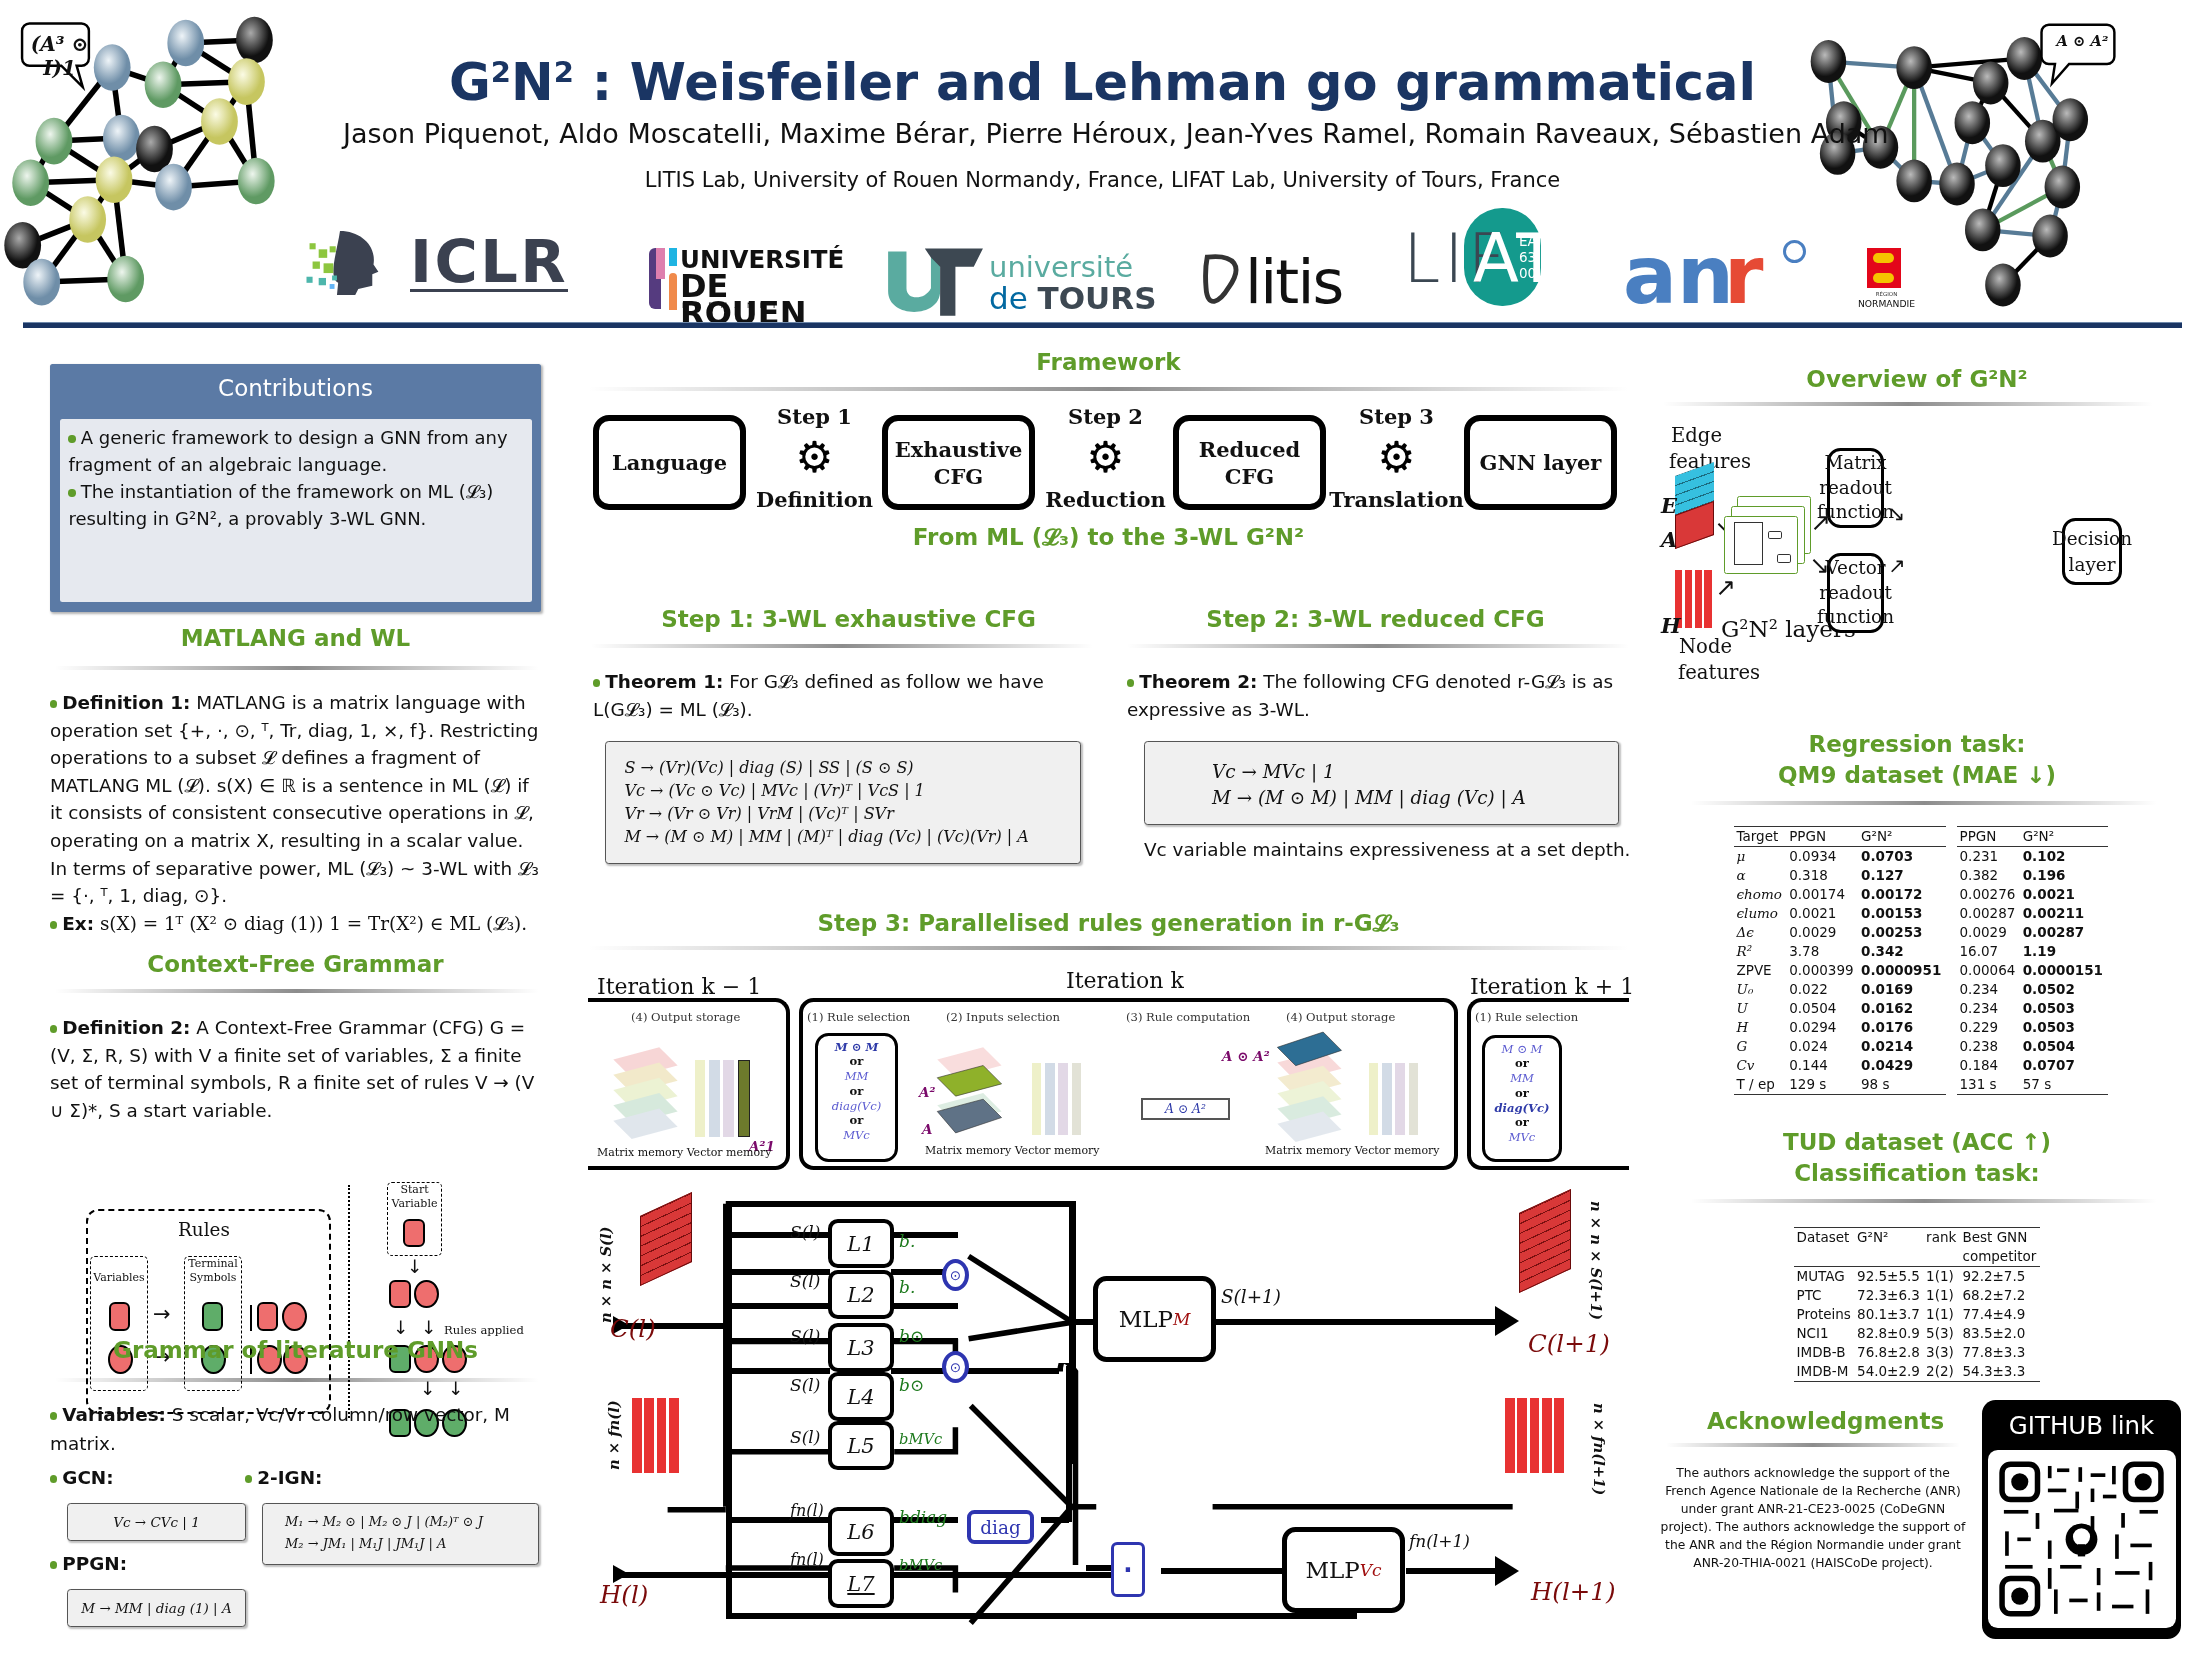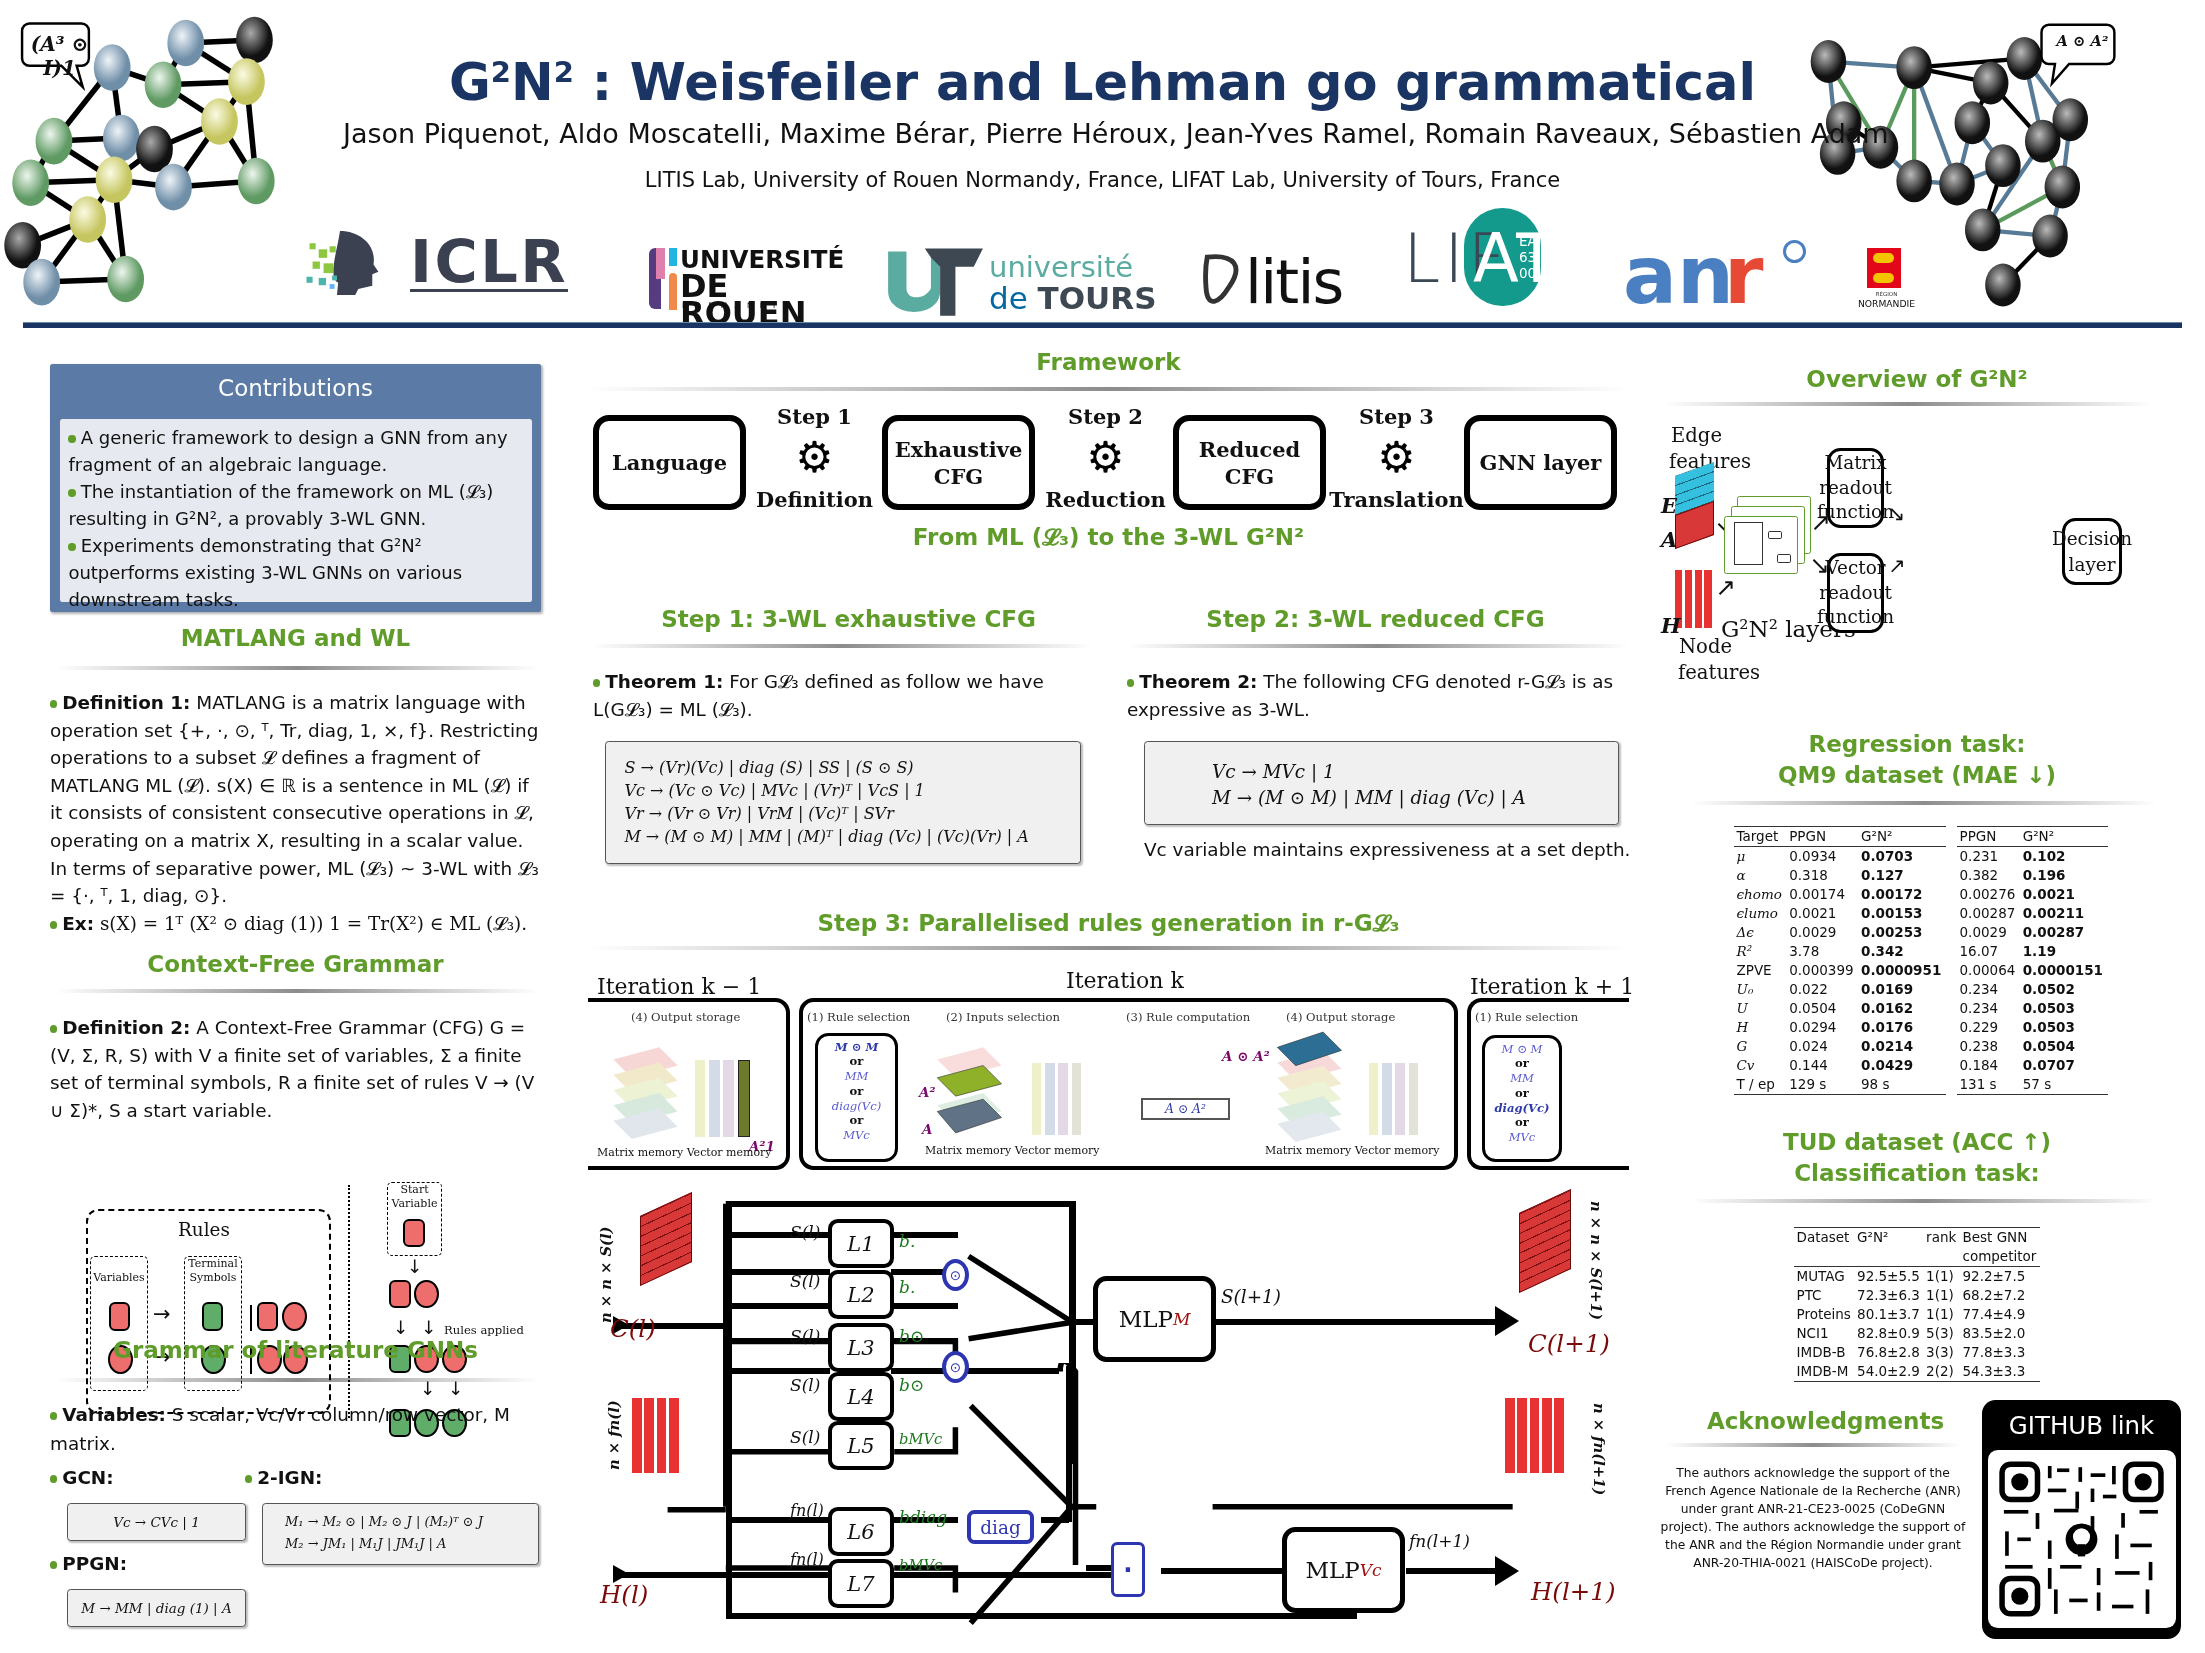--- a/index.html
+++ b/index.html
@@ -238,21 +238,20 @@
 
   <div class="abs" style="left:23px;top:322px;width:2159px;height:6.1px;background:#1a3563;border-top:1.2px solid #6e88aa;"></div>
 </div>
 
 <div>
   <div class="abs" style="left:50px;top:364px;width:491px;height:248px;background:#5b7aa5;border-radius:2.5px;box-shadow:1.2px 1.2px 2.5px rgba(0,0,0,0.3);padding-left:46px;">
     <div class="abs" style="left:0;top:11px;width:491px;text-align:center;font-size:23px;color:#fff;">Contributions</div>
     <div class="abs" style="left:9.8px;top:55px;width:472px;height:183px;background:#e6e9ef;border-radius:2.5px;padding:4.9px 8.6px;">
       <div class="bullet-p" style="position:relative;font-size:18px;line-height:27px;"><span class="dot"></span><span>A generic framework to design a GNN from any fragment of an algebraic language.</span></div>
       <div class="bullet-p" style="position:relative;font-size:18px;line-height:27px;"><span class="dot"></span><span>The instantiation of the framework on ML (𝓛₃) resulting in G²N², a provably 3-WL GNN.</span></div>
-      <div class="bullet-p" style="position:relative;font-size:18px;line-height:27px;"><span class="dot"></span><span>Experiments demonstrating that G²N² outperforms existing 3-WL GNNs on various downstream tasks.</span></div>
     </div>
   </div>
 
   <div class="sec-title" style="left:50px;width:491px;top:625px;">MATLANG and WL</div>
   <div class="sec-rule" style="left:55px;width:484px;top:666px;"></div>
   <div class="bullet-p" style="left:50px;width:490px;top:689px;">
     <span class="dot"></span><b>Definition 1:</b> <span>MATLANG is a matrix language with operation set {+, ·, ⊙, ᵀ, Tr, diag, 1, ×, f}. Restricting operations to a subset 𝓛 defines a fragment of MATLANG ML (𝓛). s(X) ∈ ℝ is a sentence in ML (𝓛) if it consists of consistent consecutive operations in 𝓛, operating on a matrix X, resulting in a scalar value. In terms of separative power, ML (𝓛₃) ~ 3-WL with 𝓛₃ = {·, ᵀ, 1, diag, ⊙}.</span>
   </div>
   <div class="bullet-p" style="left:50px;width:490px;top:910px;">
     <span class="dot"></span><b>Ex:</b> <span class="serif">s(X) = 1ᵀ (X² ⊙ diag (1)) 1 = Tr(X²) ∈ ML (𝓛₃).</span>
@@ -551,21 +550,21 @@
     <div class="abs math" style="left:1605px;top:1201px;font-size:14.7px;font-weight:bold;transform:rotate(90deg);transform-origin:left top;white-space:nowrap;">n × n × S(l+1)</div>
     <div class="abs math" style="left:605px;top:1470px;font-size:14.7px;font-weight:bold;transform:rotate(-90deg);transform-origin:left top;white-space:nowrap;">n × fn(l)</div>
     <div class="abs math" style="left:1608px;top:1403px;font-size:14.7px;font-weight:bold;transform:rotate(90deg);transform-origin:left top;white-space:nowrap;">n × fn(l+1)</div>
 
     <div class="diagram-box" style="left:828px;top:1219px;width:66px;height:49px;font-size:21px;border-width:4.3px;border-radius:9.8px;">L1</div>
     <div class="diagram-box" style="left:828px;top:1270px;width:66px;height:49px;font-size:21px;border-width:4.3px;border-radius:9.8px;">L2</div>
     <div class="diagram-box" style="left:828px;top:1323px;width:66px;height:49px;font-size:21px;border-width:4.3px;border-radius:9.8px;">L3</div>
     <div class="diagram-box" style="left:828px;top:1372px;width:66px;height:49px;font-size:21px;border-width:4.3px;border-radius:9.8px;">L4</div>
     <div class="diagram-box" style="left:828px;top:1421px;width:66px;height:49px;font-size:21px;border-width:4.3px;border-radius:9.8px;">L5</div>
     <div class="diagram-box" style="left:828px;top:1507px;width:66px;height:49px;font-size:21px;border-width:4.3px;border-radius:9.8px;">L6</div>
-    <div class="diagram-box" style="left:828px;top:1559px;width:66px;height:49px;font-size:21px;border-width:4.3px;border-radius:9.8px;">L7</div>
+    <div class="diagram-box" style="left:828px;top:1559px;width:66px;height:49px;font-size:21px;border-width:4.3px;border-radius:9.8px;text-decoration:underline;">L7</div>
 
     <div class="abs math" style="left:790px;top:1222px;font-size:17px;">S(l)</div>
     <div class="abs math" style="left:790px;top:1271px;font-size:17px;">S(l)</div>
     <div class="abs math" style="left:790px;top:1326px;font-size:17px;">S(l)</div>
     <div class="abs math" style="left:790px;top:1375px;font-size:17px;">S(l)</div>
     <div class="abs math" style="left:790px;top:1427px;font-size:17px;">S(l)</div>
     <div class="abs math" style="left:790px;top:1501px;font-size:16px;">fn(l)</div>
     <div class="abs math" style="left:790px;top:1550px;font-size:16px;">fn(l)</div>
 
     <div class="abs math" style="left:899px;top:1231px;font-size:17px;color:#1e7a1e;">b.</div>

